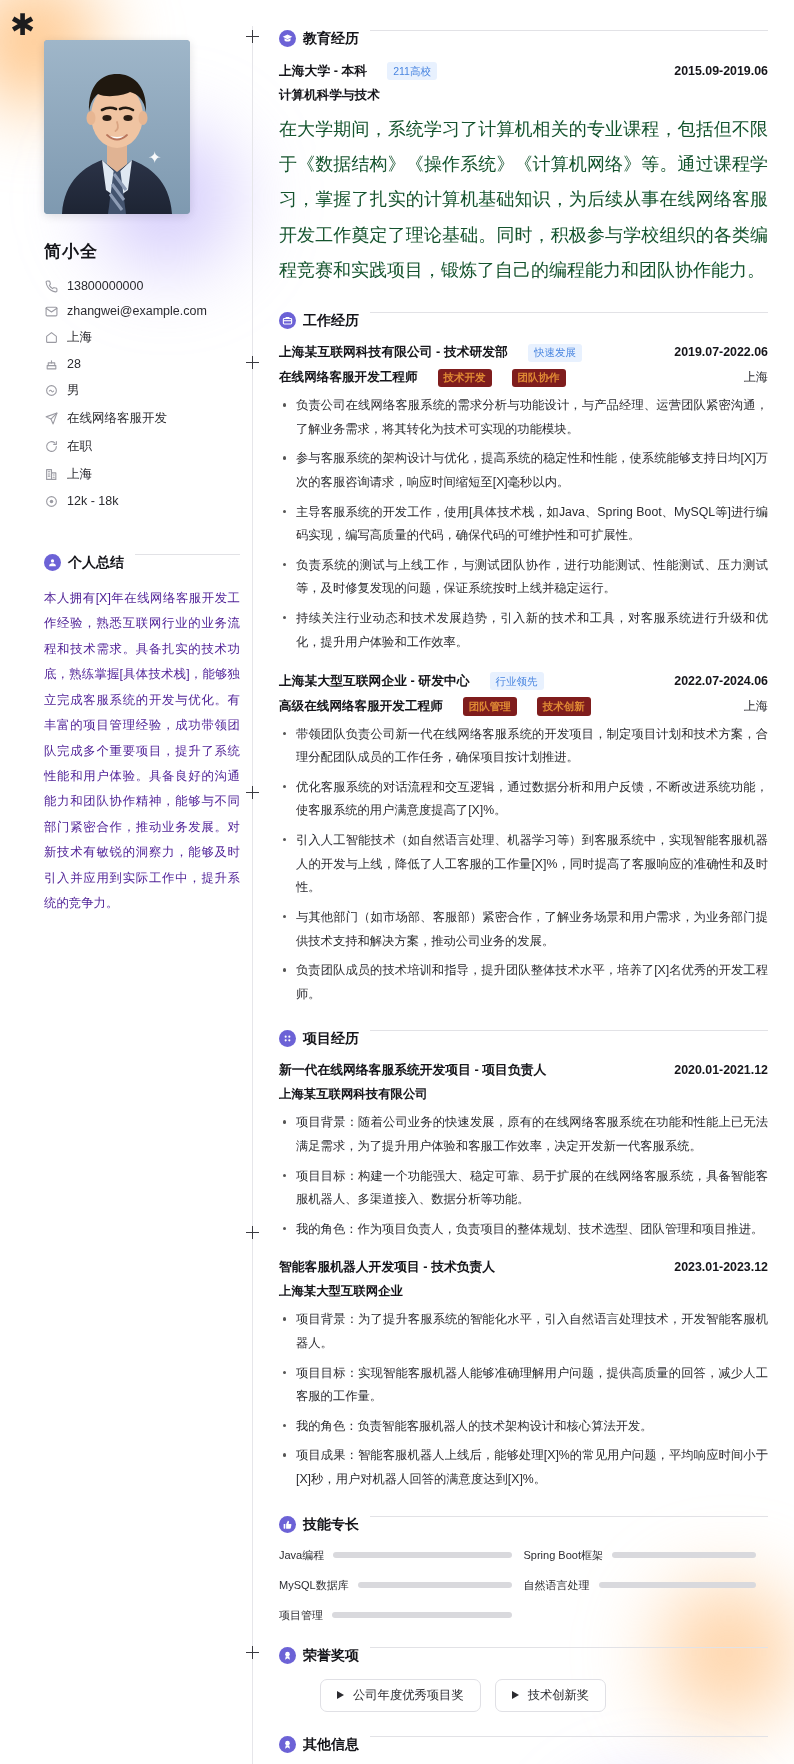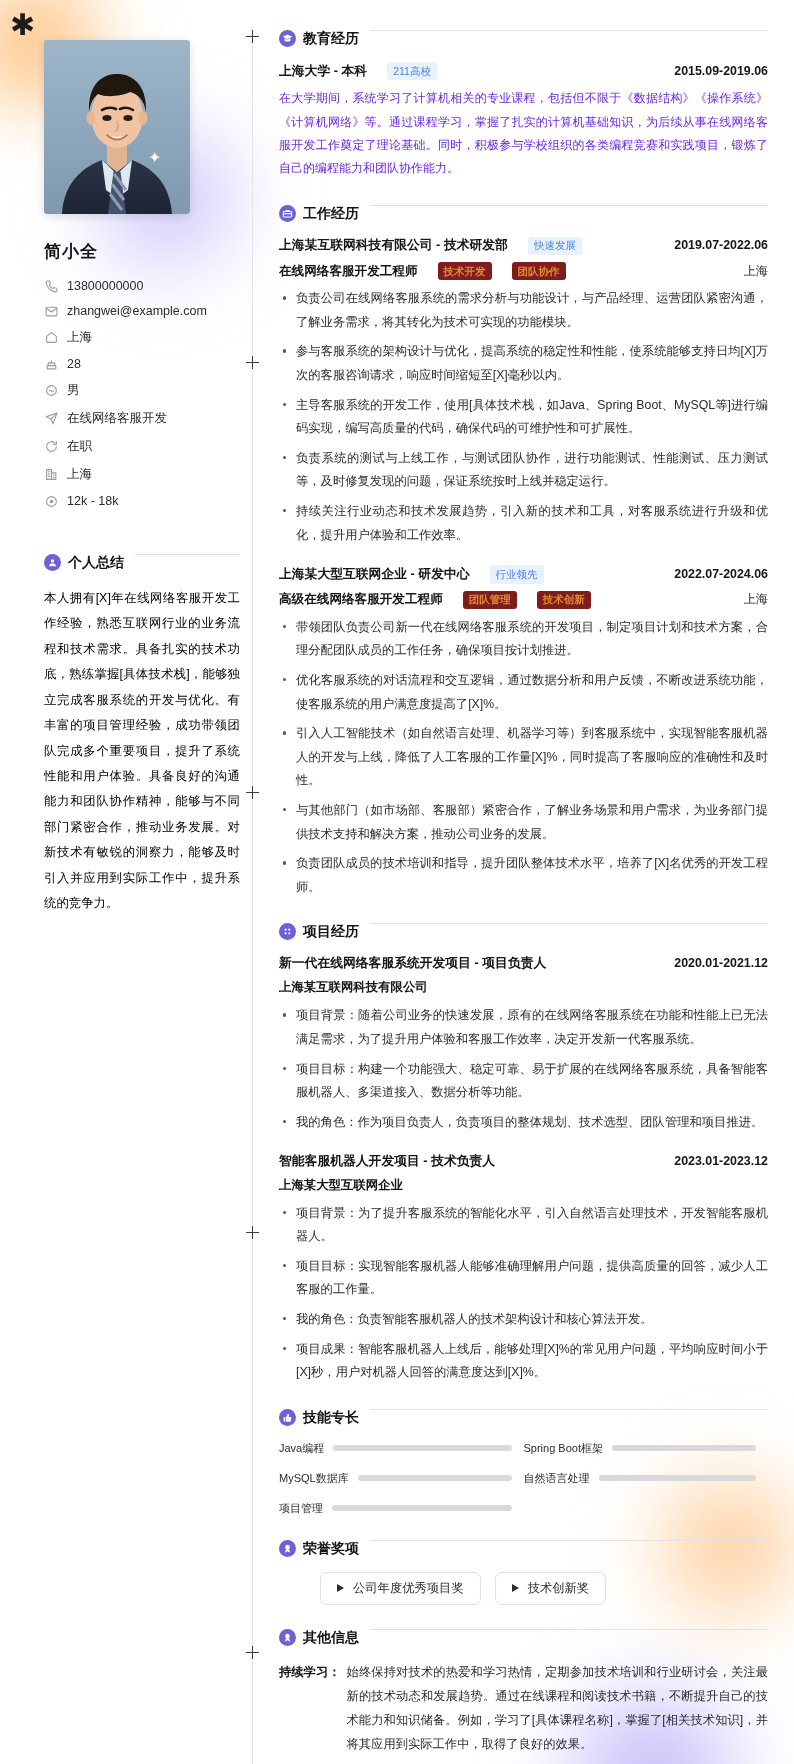--- a/index.html
+++ b/index.html
@@ -84,21 +84,21 @@
     background:#6c62d6;
     display:flex;align-items:center;justify-content:center;
     color:#fff;
   }
   .sec-badge svg{width:11px;height:11px;display:block;}
   .sec-title{font-size:14px;font-weight:700;color:#15151a;white-space:nowrap;}
   .sec-rule{flex:1;height:1px;background:#e2e2e6;margin-left:4px;}
   .summary-text{
     font-size:12.4px;
     line-height:2.05;
-    color:#000000;
+    color:#4c1d95;
     text-align:justify;
   }
 
   
   .divider{
     position:relative;z-index:2;
     flex:0 0 1px;width:1px;
     background:#e6e6ea;
     margin-top:26px;margin-bottom:26px;
   }
@@ -153,21 +153,21 @@
   .loc{
     font-size:12.2px;color:#2b2b30;white-space:nowrap;
   }
   .major{
     font-size:12.6px;font-weight:700;color:#15151a;margin:2px 0 8px 0;
   }
   .company-sub{
     font-size:12.4px;font-weight:700;color:#15151a;margin:0 0 8px 0;
   }
   .para{
-    font-size:12px;line-height:1.95;color:#6d28d9;text-align:justify;
+    font-size:18px;line-height:1.95;color:#14532d;text-align:justify;
     margin:0;
   }
   ul.bullets{margin:0;padding:0;list-style:none;}
   ul.bullets li{
     position:relative;
     padding-left:17px;
     margin-bottom:6px;
     font-size:12.3px;
     line-height:1.92;
     color:#2b2b30;
@@ -402,20 +402,21 @@
         <span class="sec-rule"></span>
       </div>
 
       <div class="entry">
         <div class="row-line">
           <span class="org">上海大学 - 本科</span>
           <span class="tag tag-blue">211高校</span>
           <span class="spacer"></span>
           <span class="date">2015.09-2019.06</span>
         </div>
+        <div class="major">计算机科学与技术</div>
         <p class="para">在大学期间，系统学习了计算机相关的专业课程，包括但不限于《数据结构》《操作系统》《计算机网络》等。通过课程学习，掌握了扎实的计算机基础知识，为后续从事在线网络客服开发工作奠定了理论基础。同时，积极参与学校组织的各类编程竞赛和实践项目，锻炼了自己的编程能力和团队协作能力。</p>
       </div>
     </section>
 
     <section class="block">
       <div class="sec-head">
         <span class="sec-badge">
           <svg viewBox="0 0 24 24" fill="none" stroke="currentColor" stroke-width="2.4">
               <rect x="3" y="7.5" width="18" height="12" rx="2"></rect>
               <path d="M9 7.5V5.5h6v2"></path>

